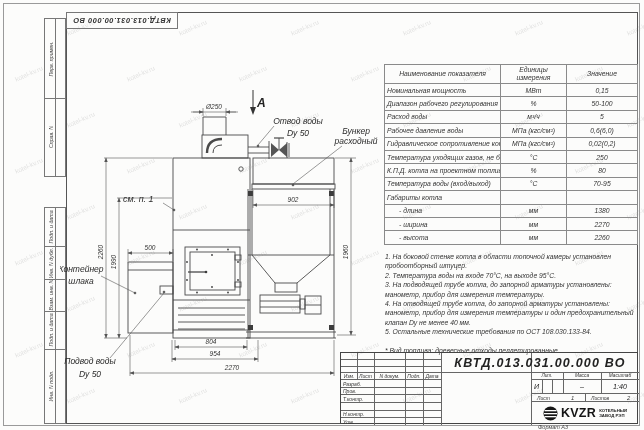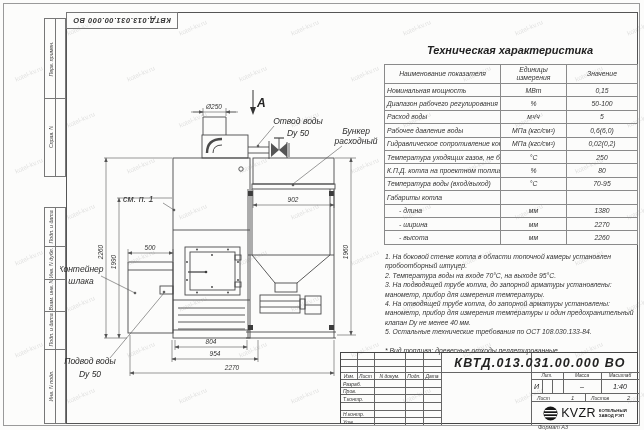--- a/index.html
+++ b/index.html
@@ -37,21 +37,21 @@
   .tb-line{position:absolute;background:#666;}
   .tb-label{position:absolute;font-size:5px;font-style:italic;color:#333;white-space:nowrap;}
   .tb-center{text-align:center;transform:translateX(-50%);}
   .desig-main{position:absolute;left:100px;top:0;width:198px;height:19px;display:flex;align-items:center;justify-content:center;
       font-size:12.5px;font-weight:bold;font-style:italic;letter-spacing:1.2px;color:#222;}
   .prod-name{position:absolute;left:100px;top:19px;width:90px;height:53px;text-align:center;}
   .prod-name div{font-size:8.2px;font-style:italic;color:#2b2b2b;line-height:11px;}
   .prod-name div:first-child{margin-top:8px;}
   .val{position:absolute;font-size:7.2px;font-style:italic;color:#222;transform:translateX(-50%);white-space:nowrap;}
   .logo-row{position:absolute;left:190px;top:48px;width:108px;height:24px;display:flex;align-items:center;justify-content:center;gap:3px;}
-  .logo-kvzr{font-size:12.5px;font-weight:normal;letter-spacing:.3px;color:#141414;font-style:normal;}
+  .logo-kvzr{font-size:12.5px;font-weight:bold;letter-spacing:.3px;color:#141414;font-style:normal;}
   .logo-sub{display:flex;flex-direction:column;justify-content:center;}
   .logo-sub div{font-size:4.3px;font-weight:bold;color:#222;line-height:5px;}
   .format-note{left:538px;top:424px;font-size:5.5px;font-style:italic;color:#444;}
   
   .dt{font:italic 6.5px "Liberation Sans",sans-serif;fill:#333;}
   .ct{font:italic 8.5px "Liberation Sans",sans-serif;fill:#2b2b2b;}
   .ct2{font:italic 9px "Liberation Sans",sans-serif;fill:#2b2b2b;}
   .va{font:italic bold 12px "Liberation Sans",sans-serif;fill:#222;}
 </style>
 </head>
@@ -285,21 +285,20 @@
     <text class="ct" x="238" y="112" text-anchor="middle">Отвод воды</text>
     <text class="ct" x="238" y="124" text-anchor="middle">Dy 50</text>
     <text class="ct" x="296" y="122" text-anchor="middle">Бункер</text>
     <text class="ct" x="296" y="132" text-anchor="middle">расходный</text>
     <text class="ct" x="21" y="260" text-anchor="middle">Контейнер</text>
     <text class="ct" x="21" y="272" text-anchor="middle">шлака</text>
     <text class="ct" x="30" y="352" text-anchor="middle">Подвод воды</text>
     <text class="ct" x="30" y="365" text-anchor="middle">Dy 50</text>
   </svg>
 
-  <div class="abs spec-title">Техническая характеристика</div>
   <table class="spec">
     <colgroup>
         <col style="width:116px">
         <col style="width:66px">
         <col style="width:71px">
       </colgroup>
     <thead>
       <tr>
         <th>Наименование показателя</th>
         <th>Единицы измерения</th>

